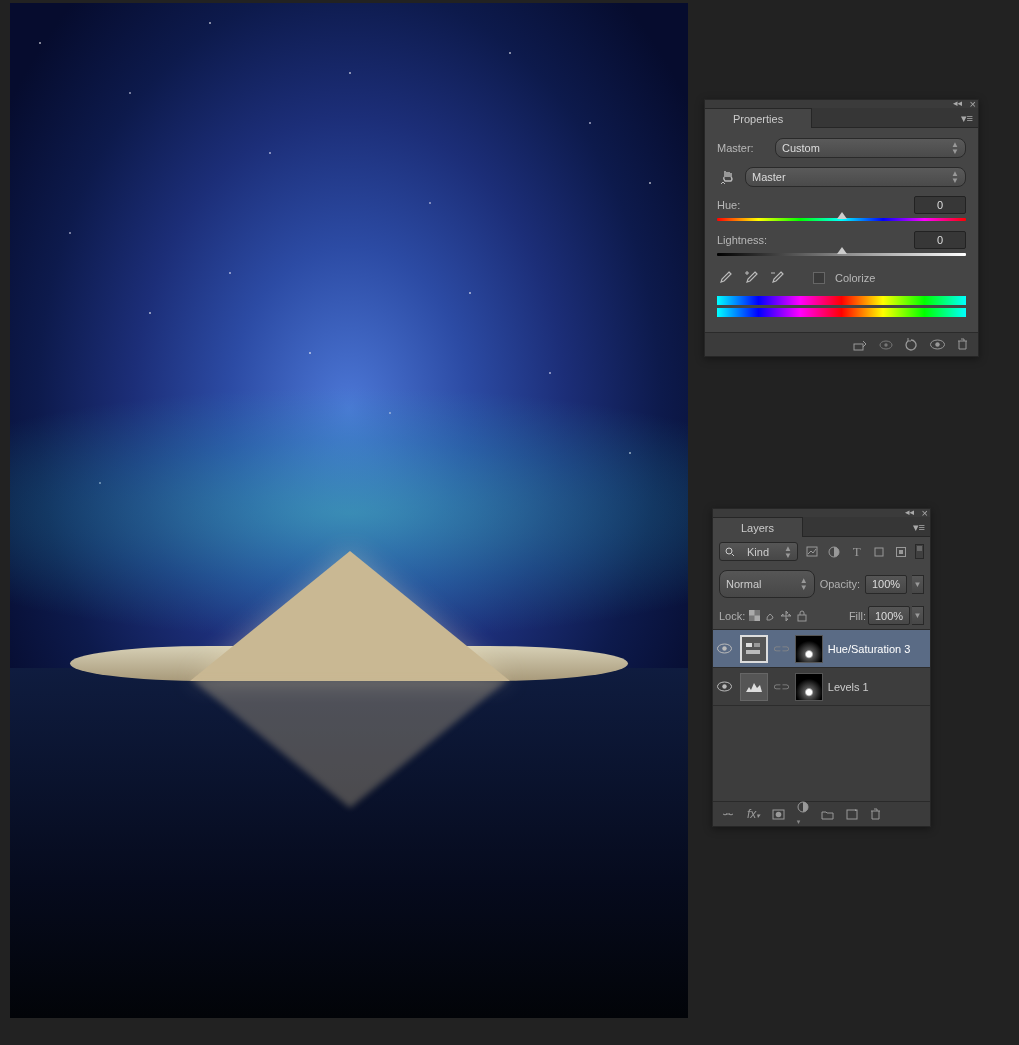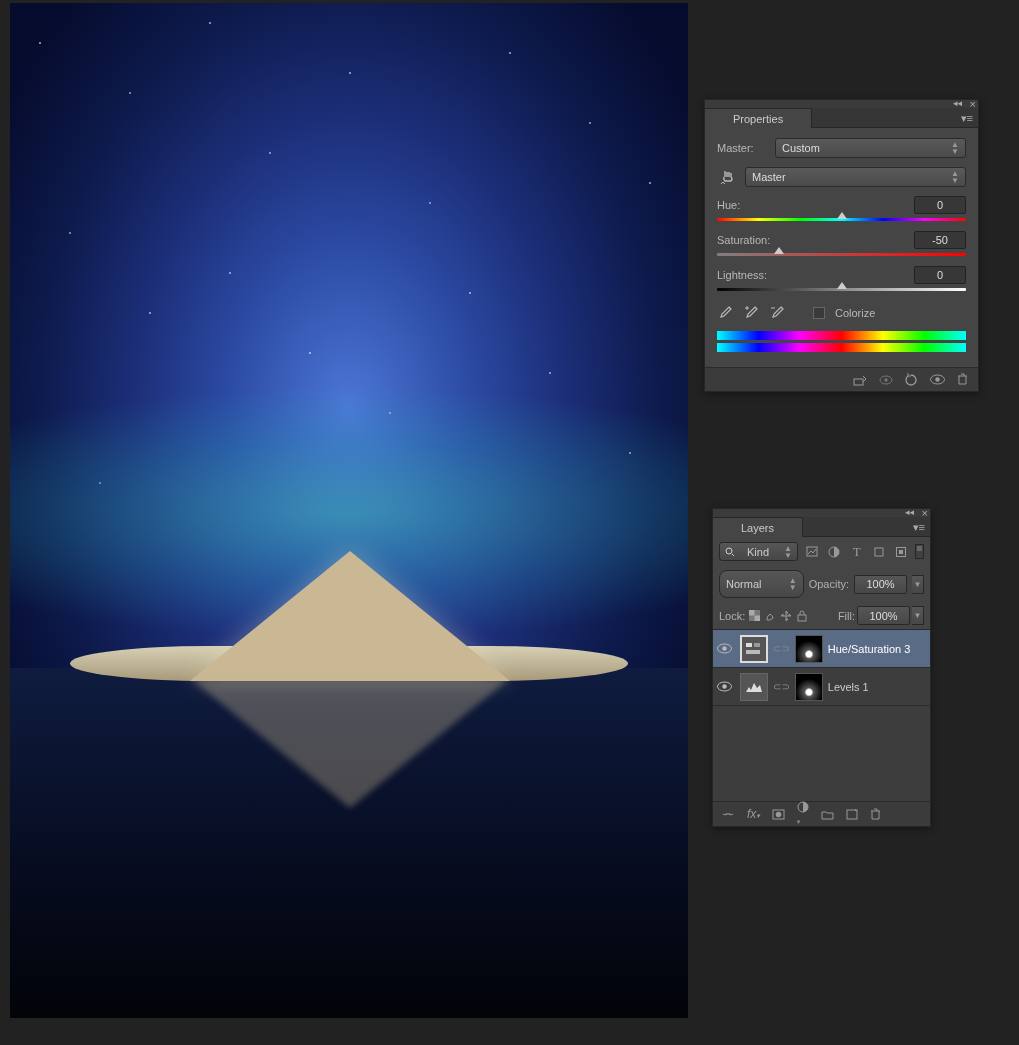--- a/index.html
+++ b/index.html
@@ -143,21 +143,21 @@
     background:#333; border:1px solid #222; color:#bbb; font-size:10px;
   }
 
   .row { display:flex; align-items:center; margin-bottom:8px; gap:6px; }
   .label { width: 52px; color:#b8b8b8; }
   .select-box {
     flex: 1;
     height: 20px;
     background: linear-gradient(#5a5a5a,#4a4a4a);
     border: 1px solid #2a2a2a;
-    border-radius: 3px;
+    border-radius: 8px;
     padding: 0 6px;
     display: flex;
     align-items: center;
     justify-content: space-between;
     color: #ddd;
     cursor: pointer;
   }
   .select-box .arrows { color:#999; font-size:8px; line-height:7px; }
 
   .hand-icon-box {
@@ -217,21 +217,21 @@
   .filter-toggle::after{content:"";position:absolute;top:1px;left:1px;right:1px;height:5px;background:#666;}
 
   .layers-toolbar2 { display:flex; align-items:center; padding:4px 6px; gap:5px;}
   .blend-select {
     flex:1; height:28px; background:linear-gradient(#565656,#474747);
     border:1px solid #282828; border-radius:8px; display:flex;align-items:center;
     padding:0 6px; justify-content:space-between;color:#ccc;
   }
   .opf-label { color:#b0b0b0; }
   .pct-field {
-    width:53px; height:19px; background:linear-gradient(#565656,#474747);
+    width:42px; height:19px; background:linear-gradient(#565656,#474747);
     border:1px solid #282828; border-radius:2px; color:#ddd; display:flex;
     align-items:center;justify-content:center;
   }
   .pct-drop { width:12px;height:19px;background:linear-gradient(#565656,#474747);border:1px solid #282828;border-left:0;display:flex;align-items:center;justify-content:center;color:#999;font-size:8px;}
 
   .layers-toolbar3 {
     display:flex; align-items:center; padding:4px 6px; gap:2px;
     border-bottom: 1px solid #2a2a2a;
   }
   .lock-icn { width:14px;height:14px; display:flex;align-items:center;justify-content:center;color:#888;cursor:pointer;font-size:11px;}
@@ -313,29 +313,20 @@
     <div class="slider-group">
       <div class="slider-head">
         <span>Hue:</span>
         <span class="num-field">0</span>
       </div>
       <div class="slider-track hue-track">
         <span class="slider-thumb" id="hue-thumb" style="left: 50%;"></span>
       </div>
     </div>
 
-    <div class="slider-group">
-      <div class="slider-head">
-        <span>Saturation:</span>
-        <span class="num-field">-50</span>
-      </div>
-      <div class="slider-track sat-track">
-        <span class="slider-thumb" id="sat-thumb" style="left: 25%;"></span>
-      </div>
-    </div>
 
     <div class="slider-group">
       <div class="slider-head">
         <span>Lightness:</span>
         <span class="num-field">0</span>
       </div>
       <div class="slider-track light-track">
         <span class="slider-thumb" id="light-thumb" style="left: 50%;"></span>
       </div>
     </div>

